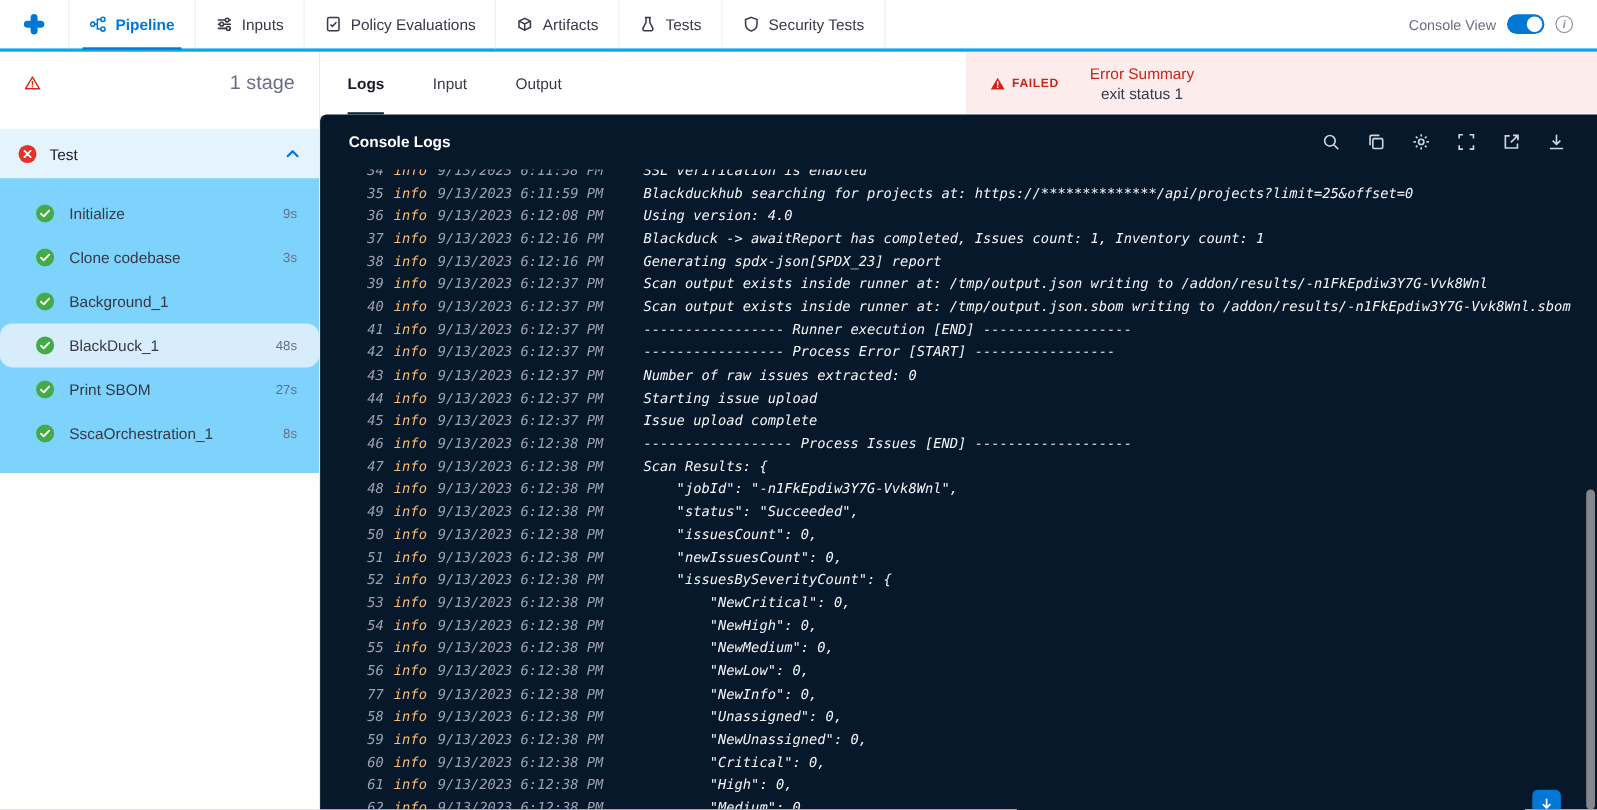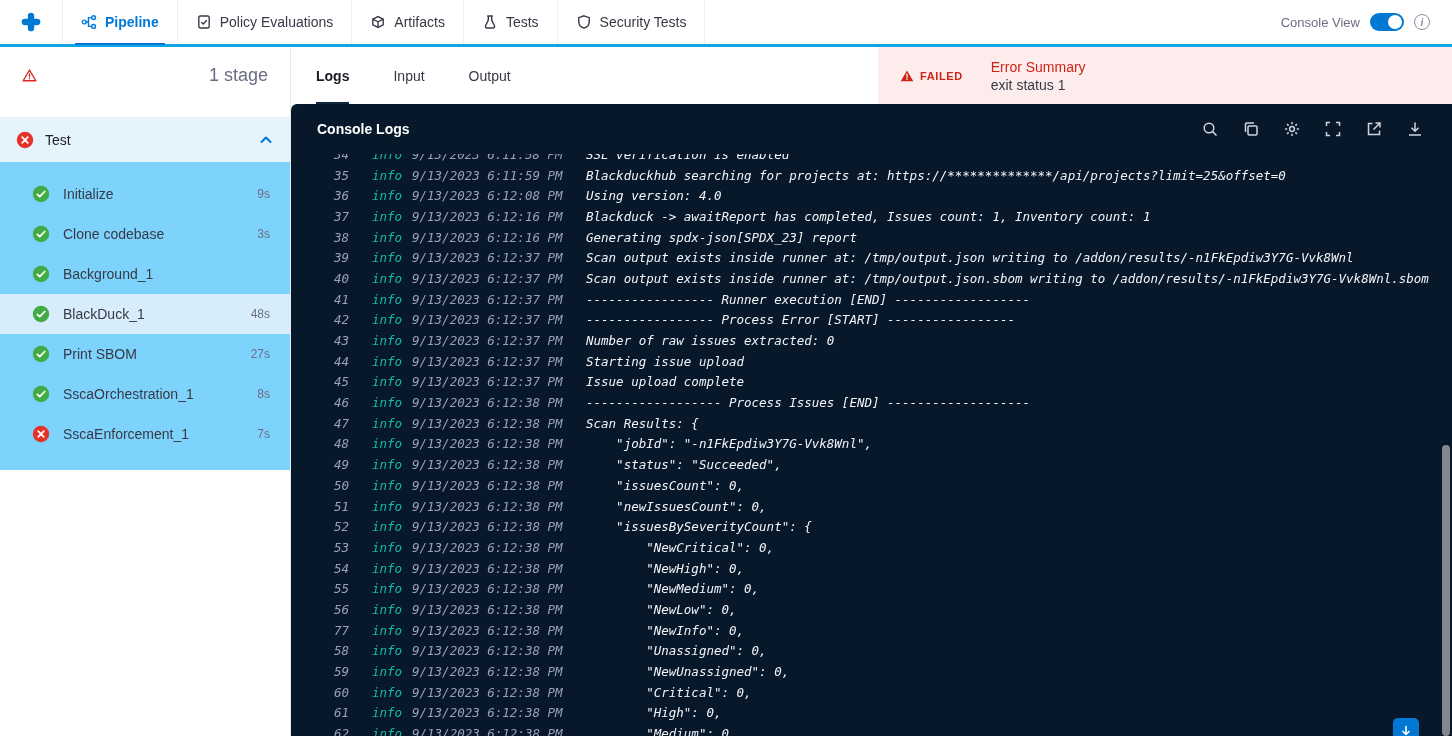--- a/index.html
+++ b/index.html
@@ -31,52 +31,52 @@
   .warn-wrap { width:15px; height:15px; }
   .warn-wrap svg { width:15px; height:15px; }
   .stage-count { margin-left:auto; color:#6b6d85; font-size:18px; }
   .stage-card { margin-top:13px; }
   .stage-header { height:45px; background:#e5f3fc; display:flex; align-items:center; gap:11px; padding:0 16px; font-size:14px; color:#22222a; font-weight:500; cursor:pointer; }
   .stage-header .sicon svg, .step .sicon svg { width:18px; height:18px; display:block; }
   .stage-header .chev { margin-left:auto; width:16px; height:16px; cursor:pointer; }
   .stage-header .chev svg { width:16px; height:16px; }
   .steps { background:#7dd3fc; padding:12px 0 16px; }
   .step { height:40px; display:flex; align-items:center; gap:13px; padding:0 20px 0 32px; font-size:14px; color:#383946; cursor:pointer; }
-  .step.selected { background:#d7edfb; }
+  .step.selected { background:#d7edfb;border-radius:11px; }
   .step .sdur { margin-left:auto; color:#6b6d85; font-size:12px; }
 
   
   .main { flex:1; min-width:0; display:flex; flex-direction:column; }
   .tabs-row { height:57px; flex-shrink:0; display:flex; align-items:stretch; background:#fff; }
   .main-tabs { display:flex; align-items:stretch; padding-left:25px; gap:44px; }
   .mtab { font-size:14px; color:#383946; display:flex; align-items:center; position:relative; cursor:pointer; }
   .mtab.active { font-weight:700; color:#1b1b28; }
   .mtab.active::after { content:''; position:absolute; left:0; right:0; bottom:0; height:2px; background:#10273f; }
-  .error-summary { margin-left:auto; width:574px; background:#fcedec; display:flex; align-items:center; gap:28px; padding-left:22px; }
+  .error-summary { margin-left:auto; width:574px; background:#fcedec; display:flex; align-items:center; gap:28px; padding-left:22px;text-align:center; }
   .failed-badge { display:flex; align-items:center; gap:6px; color:#cf2318; font-weight:700; font-size:11px; letter-spacing:.6px; }
   .failed-badge svg { width:14px; height:14px; }
   .error-texts { font-size:14px; line-height:18px; }
   .error-title { color:#cf2318; }
   .error-msg { color:#383946; }
 
   
   .console { flex:1; min-height:0; background:#07182b; position:relative; overflow:hidden; border-top-left-radius:6px; display:flex; flex-direction:column; }
   .console-header { height:50px; flex-shrink:0; display:flex; align-items:center; padding:0 28px 0 26px; }
   .console-title { color:#fff; font-weight:700; font-size:14px; }
   .console-icons { margin-left:auto; display:flex; align-items:center; gap:23px; }
   .cicon { width:18px; height:18px; color:#cfd4de; cursor:pointer; }
   .cicon svg { width:18px; height:18px; display:block; }
   .console-body { flex:1; min-height:0; overflow:hidden; padding-left:40px; position:relative;font-style:italic; }
   .log-list { margin-top:-10px; }
   .log-row { height:20.7px; display:flex; align-items:center; white-space:pre;
     font-family:"DejaVu Sans Mono", monospace; font-size:12.5px; }
   .log-row .ln   { width:18px; text-align:right; color:#9ba0b5; flex-shrink:0; }
-  .log-row .lvl  { width:34px; margin-left:23px; color:#14b8a6; flex-shrink:0; }
+  .log-row .lvl  { width:34px; margin-left:9px; color:#fdba74; flex-shrink:0; }
   .log-row .time { width:154px; margin-left:6px; color:#9ba0b5; flex-shrink:0; }
-  .log-row .msg  { margin-left:20px; color:#f3f5f8; }
+  .log-row .msg  { margin-left:33px; color:#f3f5f8; }
   .scroll-thumb { position:absolute; right:2px; top:341px; bottom:0; width:8px; border-radius:4px; background:#84878d; cursor:grab; }
   .scroll-bottom { position:absolute; right:33px; bottom:-8px; width:26px; height:26px; border:none; border-radius:5px; background:#0278d5; display:flex; align-items:center; justify-content:center; cursor:pointer; }
   .scroll-bottom svg { width:14px; height:14px; }
 </style>
 </head>
 <body>
 
 <div class="app">
 
   <header class="navbar">
@@ -89,20 +89,31 @@
         <div class="nav-tab active">
           <span class="ni">
             <svg viewBox="0 0 16 16" fill="none" stroke="currentColor" stroke-width="1.4">
               <circle cx="3.2" cy="8" r="1.9"></circle>
               <circle cx="12.6" cy="3.6" r="1.9"></circle>
               <circle cx="12.6" cy="12.4" r="1.9"></circle>
               <path d="M5.1 8h2.4M7.5 8V3.6h3.2M7.5 8v4.4h3.2"></path>
             </svg>
           </span>
           <span>Pipeline</span>
+        </div>
+        <div class="nav-tab">
+          <span class="ni">
+            <svg viewBox="0 0 16 16" fill="none" stroke="currentColor" stroke-width="1.4">
+              <path d="M2 4.2h12M2 8h12M2 11.8h12"></path>
+              <circle cx="10.5" cy="4.2" r="1.7" fill="#fff"></circle>
+              <circle cx="5.5" cy="8" r="1.7" fill="#fff"></circle>
+              <circle cx="11.5" cy="11.8" r="1.7" fill="#fff"></circle>
+            </svg>
+          </span>
+          <span>Inputs</span>
         </div>
         <div class="nav-tab">
           <span class="ni">
             <svg viewBox="0 0 16 16" fill="none" stroke="currentColor" stroke-width="1.4">
               <rect x="2.8" y="2" width="10.4" height="12" rx="1.5"></rect>
               <path d="M5.4 8.2l1.8 1.8 3.6-3.8"></path>
             </svg>
           </span>
           <span>Policy Evaluations</span>
         </div>
@@ -222,30 +233,20 @@
             </div>
             <div class="step">
               <span class="sicon">
                 <svg viewBox="0 0 18 18">
                   <circle cx="9" cy="9" r="8.2" fill="#42ab45"></circle>
                   <path d="M5.3 9.3l2.4 2.4 5-5.2" stroke="#fff" stroke-width="1.7" fill="none" stroke-linecap="round" stroke-linejoin="round"></path>
                 </svg>
               </span>
               <span class="sname">SscaOrchestration_1</span>
               <span class="sdur">8s</span>
-            </div>
-            <div class="step">
-              <span class="sicon">
-                <svg viewBox="0 0 18 18">
-                  <circle cx="9" cy="9" r="8.2" fill="#e43326"></circle>
-                  <path d="M6.2 6.2l5.6 5.6M11.8 6.2l-5.6 5.6" stroke="#fff" stroke-width="1.7" fill="none" stroke-linecap="round"></path>
-                </svg>
-              </span>
-              <span class="sname">SscaEnforcement_1</span>
-              <span class="sdur">7s</span>
             </div>
           </div>
       </div>
     </aside>
 
     <main class="main">
       <div class="tabs-row">
         <div class="main-tabs" id="main-tabs">
             <div class="mtab active">Logs</div>
             <div class="mtab">Input</div>

